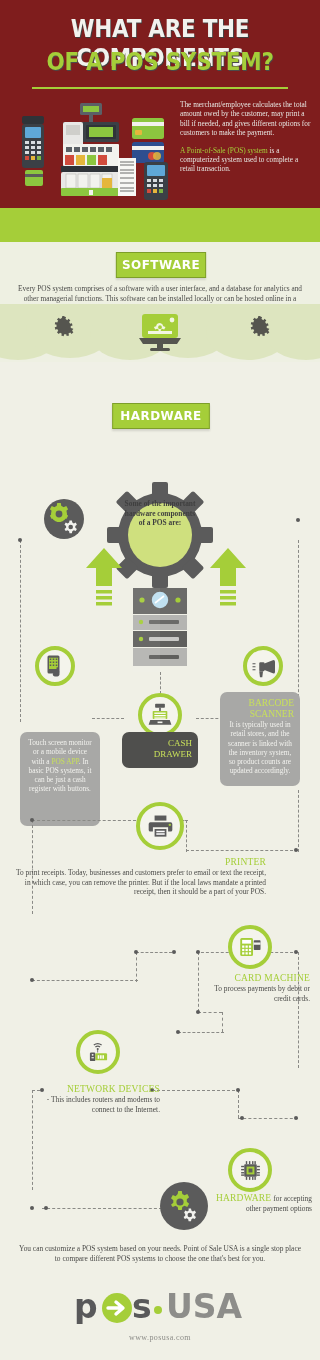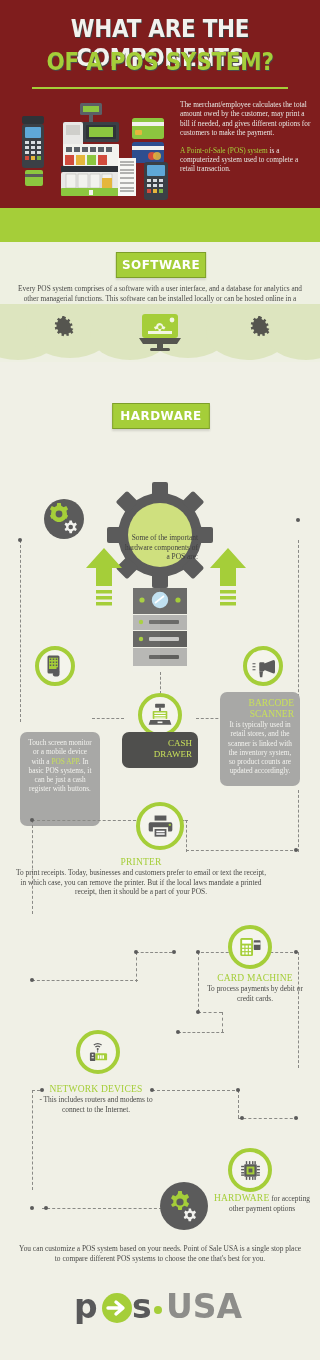--- a/index.html
+++ b/index.html
@@ -59,41 +59,41 @@
   .para{position:absolute;text-align:center;color:#4a4a48;}
   #soft-para{left:14px;top:284px;width:292px;font-size:7.3px;line-height:10px;}
   #hard-para{left:22px;top:434px;width:276px;font-size:7.3px;line-height:10px;}
   #outro-para{left:18px;top:1244px;width:284px;font-size:7.4px;line-height:10px;}
   .cloudband{position:absolute;left:0;top:304px;width:320px;height:62px;overflow:hidden;}
 
   .gear-dark{position:absolute;}
 
   
   .hexgear{position:absolute;left:107px;top:482px;width:106px;height:106px;}
-  .hexgear-label{position:absolute;left:122px;top:499px;width:76px;text-align:right;
-    font-size:7.4px;line-height:9.6px;color:#3f3f3f;font-weight:normal;margin-top:34px;}
+  .hexgear-label{position:absolute;left:122px;top:499px;width:76px;text-align:center;
+    font-size:7.4px;line-height:9.6px;color:#3f3f3f;font-weight:bold;}
 
   .arrow-up{position:absolute;width:40px;height:62px;}
 
   .server{position:absolute;left:133px;top:588px;width:54px;height:84px;}
 
   .circ{position:absolute;border-radius:50%;background:#f4f4ec;
     box-sizing:border-box;display:flex;align-items:center;justify-content:center;}
   .circ.green{border:4px solid #a5ce39;}
   .circ.dark{background:#5b5b5b;}
 
   .box{position:absolute;border-radius:7px;box-sizing:border-box;
     padding:6px 6px;text-align:center;}
   .box.grey{background:#a8a8a6;color:#f2f2ee;}
   .box.dark{background:#4f4f4d;color:#e9e9e4;}
   .box .bt{color:#c8e05a;font-size:9px;line-height:11px;display:block;text-align:right;}
   .box .bb{font-size:7.3px;line-height:9.3px;display:block;}
   .box .inline-hl{color:#c8e05a;}
 
-  .sect{position:absolute;text-align:center;}
+  .sect{position:absolute;text-align:right;}
   .sect .st{color:#a5ce39;font-size:9.5px;line-height:12px;display:block;letter-spacing:.2px;}
   .sect .sb{color:#4a4a48;font-size:7.4px;line-height:9.6px;display:block;}
 
   .dash{position:absolute;background:transparent;}
   .dash.h{border-top:1.4px dashed #8a8a86;}
   .dash.v{border-left:1.4px dashed #8a8a86;}
   .dot{position:absolute;width:4px;height:4px;border-radius:50%;background:#5b5b5b;}
 
   
   .logo{position:absolute;left:74px;top:1288px;width:172px;height:36px;}
@@ -545,14 +545,15 @@
     <svg viewBox="0 0 172 36" width="172" height="36">
       <text x="0" y="30" font-family="DejaVu Sans, sans-serif" font-weight="bold" font-size="33" fill="#59595a">p</text>
       <circle cx="43" cy="20" r="15" fill="#a5ce39"></circle>
       <path d="M34 20h14M42 14l7 6-7 6" stroke="#ffffff" stroke-width="3.4" fill="none" stroke-linecap="round" stroke-linejoin="round"></path>
       <text x="58" y="30" font-family="DejaVu Sans, sans-serif" font-weight="bold" font-size="33" fill="#59595a">s</text>
       <circle cx="84" cy="22" r="4" fill="#a5ce39"></circle>
       <text x="92" y="30" font-family="DejaVu Sans, sans-serif" font-weight="bold" font-size="33" fill="#8d8d8a">USA</text>
     </svg>
   </div>
 
+  <div class="url">www.posusa.com</div>
 
 </div>
 
 </body></html>

